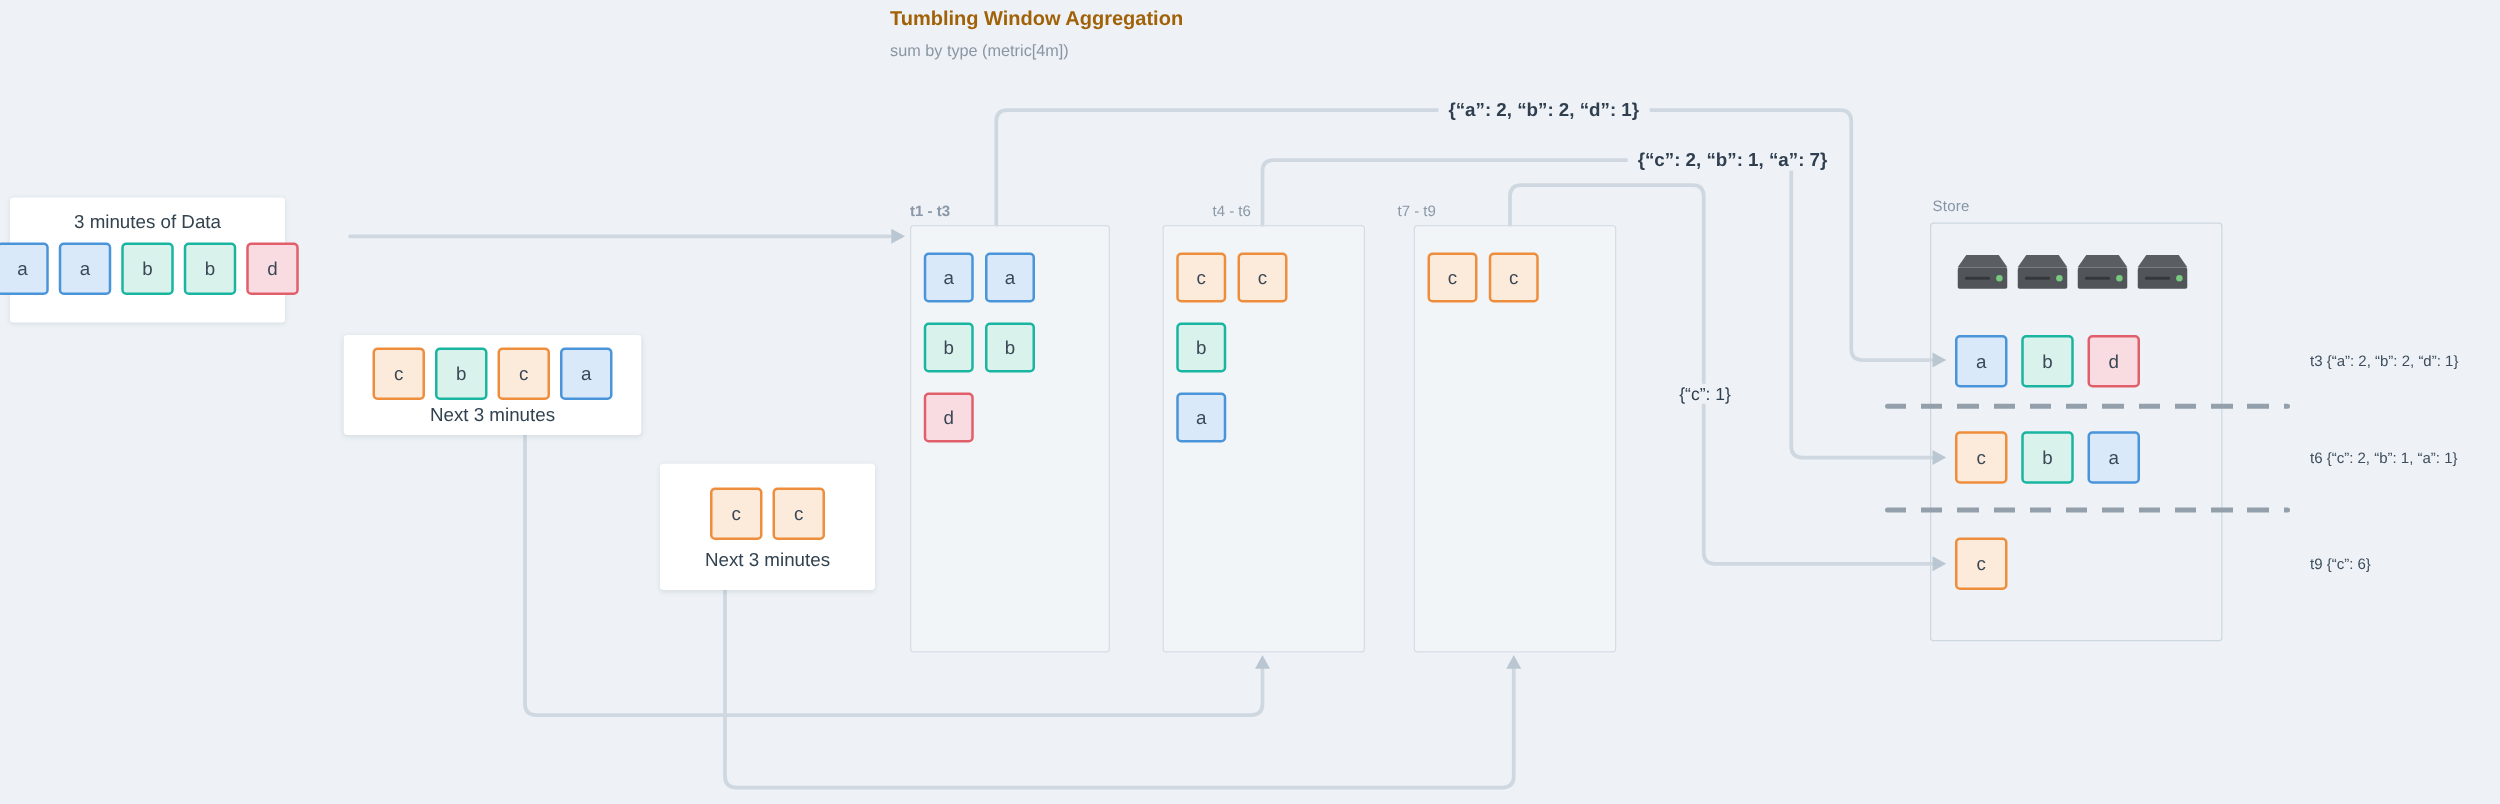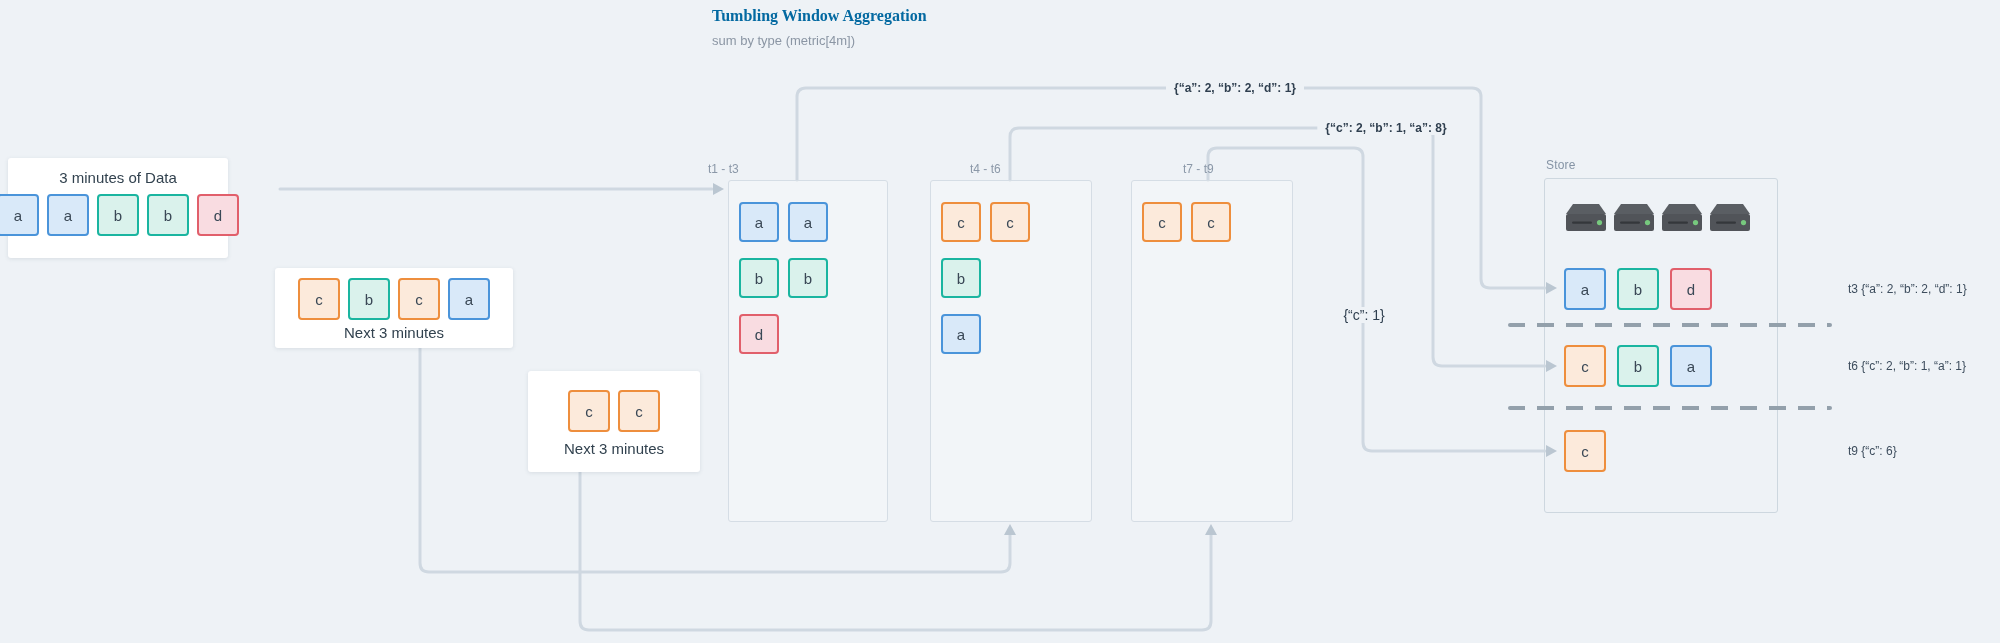--- a/index.html
+++ b/index.html
@@ -3,21 +3,21 @@
 <meta charset="utf-8">
 <style>
   html,body{margin:0;padding:0;background:#eef2f6;}
   .canvas{
     position:relative;width:2000px;height:643px;background:#eef2f6;
     font-family:"Liberation Sans",sans-serif;color:#33424f;overflow:hidden;
   }
   .connectors{position:absolute;left:0;top:0;z-index:1;}
   .title{
     position:absolute;left:712px;top:7px;font-size:16px;font-weight:bold;
-    color:#0369a1;z-index:5;font-family:Liberation Serif, serif;
+    color:#a16207;z-index:5;
   }
   .subtitle{
     position:absolute;left:712px;top:33px;font-size:13px;color:#8b96a4;z-index:5;
   }
   .card{
     position:absolute;background:#ffffff;border-radius:3px;
     box-shadow:0 1px 4px rgba(50,70,90,.12);display:flex;flex-direction:column;
     align-items:center;z-index:4;box-sizing:border-box;
   }
   .card-title{font-size:15px;color:#32424f;white-space:nowrap;}
@@ -33,21 +33,21 @@
     border-radius:3px;background:rgba(255,255,255,.25);box-sizing:border-box;
     z-index:2;
   }
   .window-label{
     position:absolute;top:162px;font-size:12px;color:#8b98a8;z-index:3;
   }
   .win-rows{display:flex;flex-direction:column;gap:16px;padding:21px 0 0 10px;}
   .wrow{display:flex;gap:9px;}
   .agg{
     position:absolute;transform:translate(-50%,-50%);background:#eef2f6;
-    padding:0 8px;font-size:12px;font-weight:bold;color:#2f3f4f;
+    padding:0 8px;font-size:15px;font-weight:bold;color:#2f3f4f;
     white-space:nowrap;z-index:6;
   }
   .agg.light{font-weight:normal;font-size:14px;}
   .store-box{
     position:absolute;left:1544px;top:178px;width:234px;height:335px;
     border:1.5px solid #cdd7df;border-radius:3px;box-sizing:border-box;z-index:2;
   }
   .store-label{
     position:absolute;left:1546px;top:158px;font-size:12px;font-weight:normal;
     color:#8594a5;z-index:3;letter-spacing:.2px;
@@ -113,21 +113,21 @@
   </div>
 
   <div class="card" style="left:528px;top:371px;width:172px;height:101px;padding-top:19px;">
     <div class="chips">
         <span class="chip" style="border-color: rgb(238, 142, 61); background: rgb(252, 234, 219); height: 42px; width: 42px;">c</span>
         <span class="chip" style="border-color: rgb(238, 142, 61); background: rgb(252, 234, 219); height: 42px; width: 42px;">c</span>
       </div>
     <div class="card-title" style="margin-top:8px;">Next 3 minutes</div>
   </div>
 
-  <div class="window-label" style="left:708px;">t1 - t3</div>
+  <div class="window-label" style="left:728px;font-weight:bold;">t1 - t3</div>
   <div class="window" style="left:728px;width:160px;">
     <div class="win-rows">
         <div class="wrow">
           <span class="chip" style="border-color: rgb(74, 148, 218); background: rgb(217, 233, 249); height: 40px; width: 40px;">a</span>
           <span class="chip" style="border-color: rgb(74, 148, 218); background: rgb(217, 233, 249); height: 40px; width: 40px;">a</span>
         </div>
         <div class="wrow">
           <span class="chip" style="border-color: rgb(26, 181, 160); background: rgb(218, 242, 236); height: 40px; width: 40px;">b</span>
           <span class="chip" style="border-color: rgb(26, 181, 160); background: rgb(218, 242, 236); height: 40px; width: 40px;">b</span>
         </div>
@@ -146,32 +146,32 @@
         </div>
         <div class="wrow">
           <span class="chip" style="border-color: rgb(26, 181, 160); background: rgb(218, 242, 236); height: 40px; width: 40px;">b</span>
         </div>
         <div class="wrow">
           <span class="chip" style="border-color: rgb(74, 148, 218); background: rgb(217, 233, 249); height: 40px; width: 40px;">a</span>
         </div>
       </div>
   </div>
 
-  <div class="window-label" style="left:1183px;">t7 - t9</div>
+  <div class="window-label" style="left:1118px;">t7 - t9</div>
   <div class="window" style="left:1131px;width:162px;">
     <div class="win-rows">
         <div class="wrow">
           <span class="chip" style="border-color: rgb(238, 142, 61); background: rgb(252, 234, 219); height: 40px; width: 40px;">c</span>
           <span class="chip" style="border-color: rgb(238, 142, 61); background: rgb(252, 234, 219); height: 40px; width: 40px;">c</span>
         </div>
       </div>
   </div>
 
   <div class="agg" style="left:1235px;top:88px;">{“a”: 2, “b”: 2, “d”: 1}</div>
-  <div class="agg" style="left:1386px;top:128px;">{“c”: 2, “b”: 1, “a”: 8}</div>
+  <div class="agg" style="left:1386px;top:128px;">{“c”: 2, “b”: 1, “a”: 7}</div>
   <div class="agg light" style="left:1364px;top:315px;">{“c”: 1}</div>
 
   <div class="store-label">Store</div>
   <div class="store-box"></div>
   <div class="servers">
       <svg width="40" height="30" viewBox="0 0 40 30">
         <polygon points="7,1 33,1 40,11 0,11" fill="#5a5e63"></polygon>
         <rect x="0" y="11" width="40" height="17" rx="2" fill="#515459"></rect>
         <rect x="6" y="18.4" width="20" height="2.4" rx="1.2" fill="#34373b"></rect>
         <circle cx="33.5" cy="19.6" r="2.6" fill="#77c97e"></circle>

